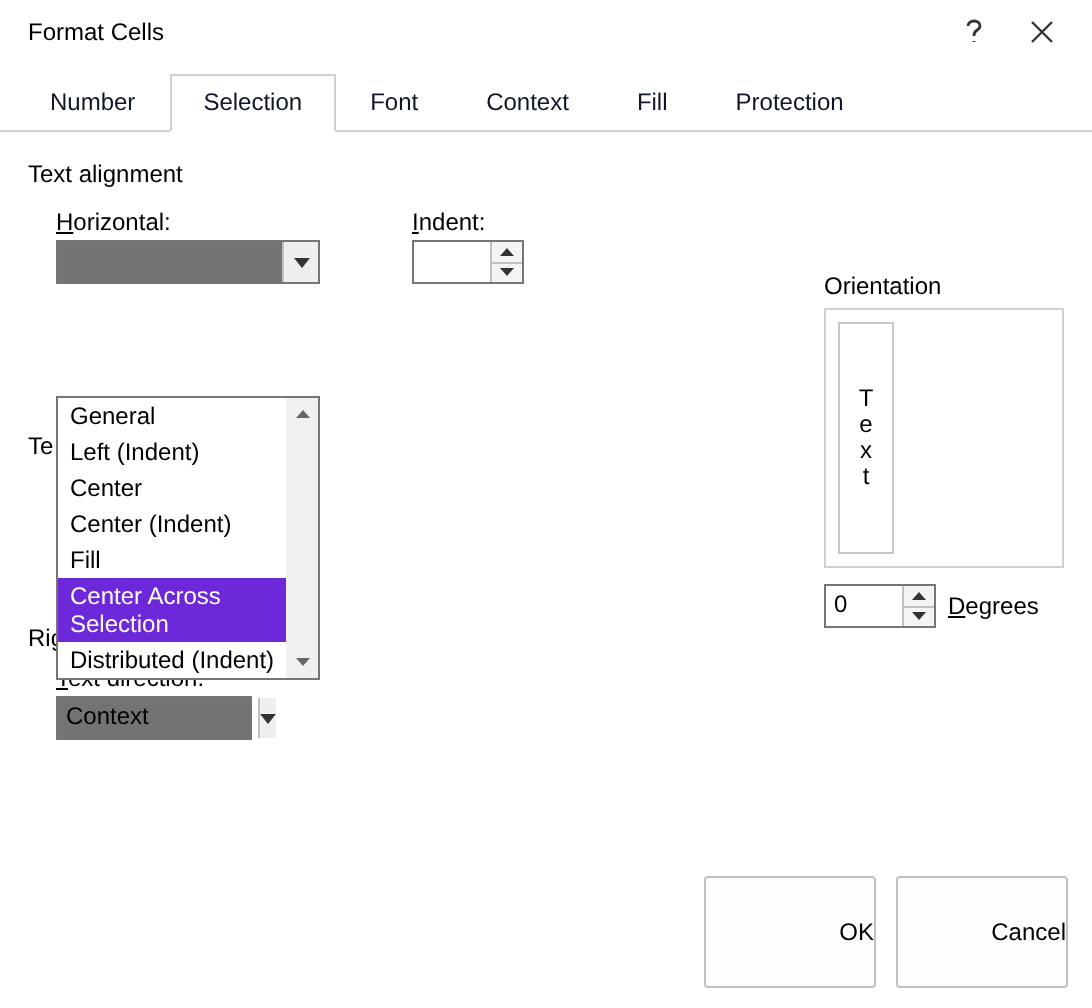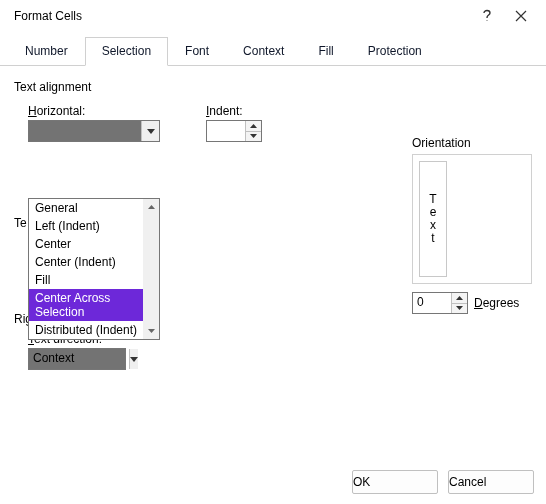--- a/index.html
+++ b/index.html
@@ -36,21 +36,21 @@
   .orient-inner { border:1px solid #d0d0d0; padding: 6px; display:flex; gap:4px; height:130px; }
   .vtext { border:1px solid #c8c8c8; width:28px; display:flex; flex-direction:column; align-items:center; justify-content:center; gap:2px; }
   .vtext span { line-height:11px; }
   .dial { border:1px solid #c8c8c8; flex:1; position:relative; }
   .dial .label { position:absolute; left:6px; top:50%; transform:translateY(-50%); font-size:11px; }
   .dial .line { position:absolute; left:30px; top:50%; width:36px; height:1px; background:#000; }
   .dial .red { position:absolute; right:4px; top:50%; width:6px; height:6px; background:#c00; transform: translateY(-50%) rotate(45deg); }
   .dial .dot { position:absolute; width:5px; height:5px; background:#000; transform: translate(-50%,-50%) rotate(45deg); }
   .deg-row { display:flex; align-items:center; gap:6px; margin-top:8px; }
   .footer { position:absolute; right:12px; bottom:10px; display:flex; gap:10px; }
-  .btn { border:1px solid #c0c0c0; background:#fdfdfd; padding: 4px 0; width:86px; text-align:left; border-radius:2px; }
+  .btn { border:1px solid #c0c0c0; background:#fdfdfd; padding: 20px 0; width:86px; text-align:right; border-radius:2px; }
   .underline-first::first-letter { text-decoration: underline; }
 </style>
 </head>
 <body>
 
 <div class="titlebar">
   <div class="title">Format Cells</div>
   <div class="titlebtn">
     <svg width="10" height="14" viewBox="0 0 10 14" fill="none" stroke-width="1.4">
         <path d="M2 4c0-1.5 1.3-2.5 3-2.5S8 2.5 8 4c0 1.3-1 1.8-2 2.5S5 8 5 9M5 11.5v.5"></path>

